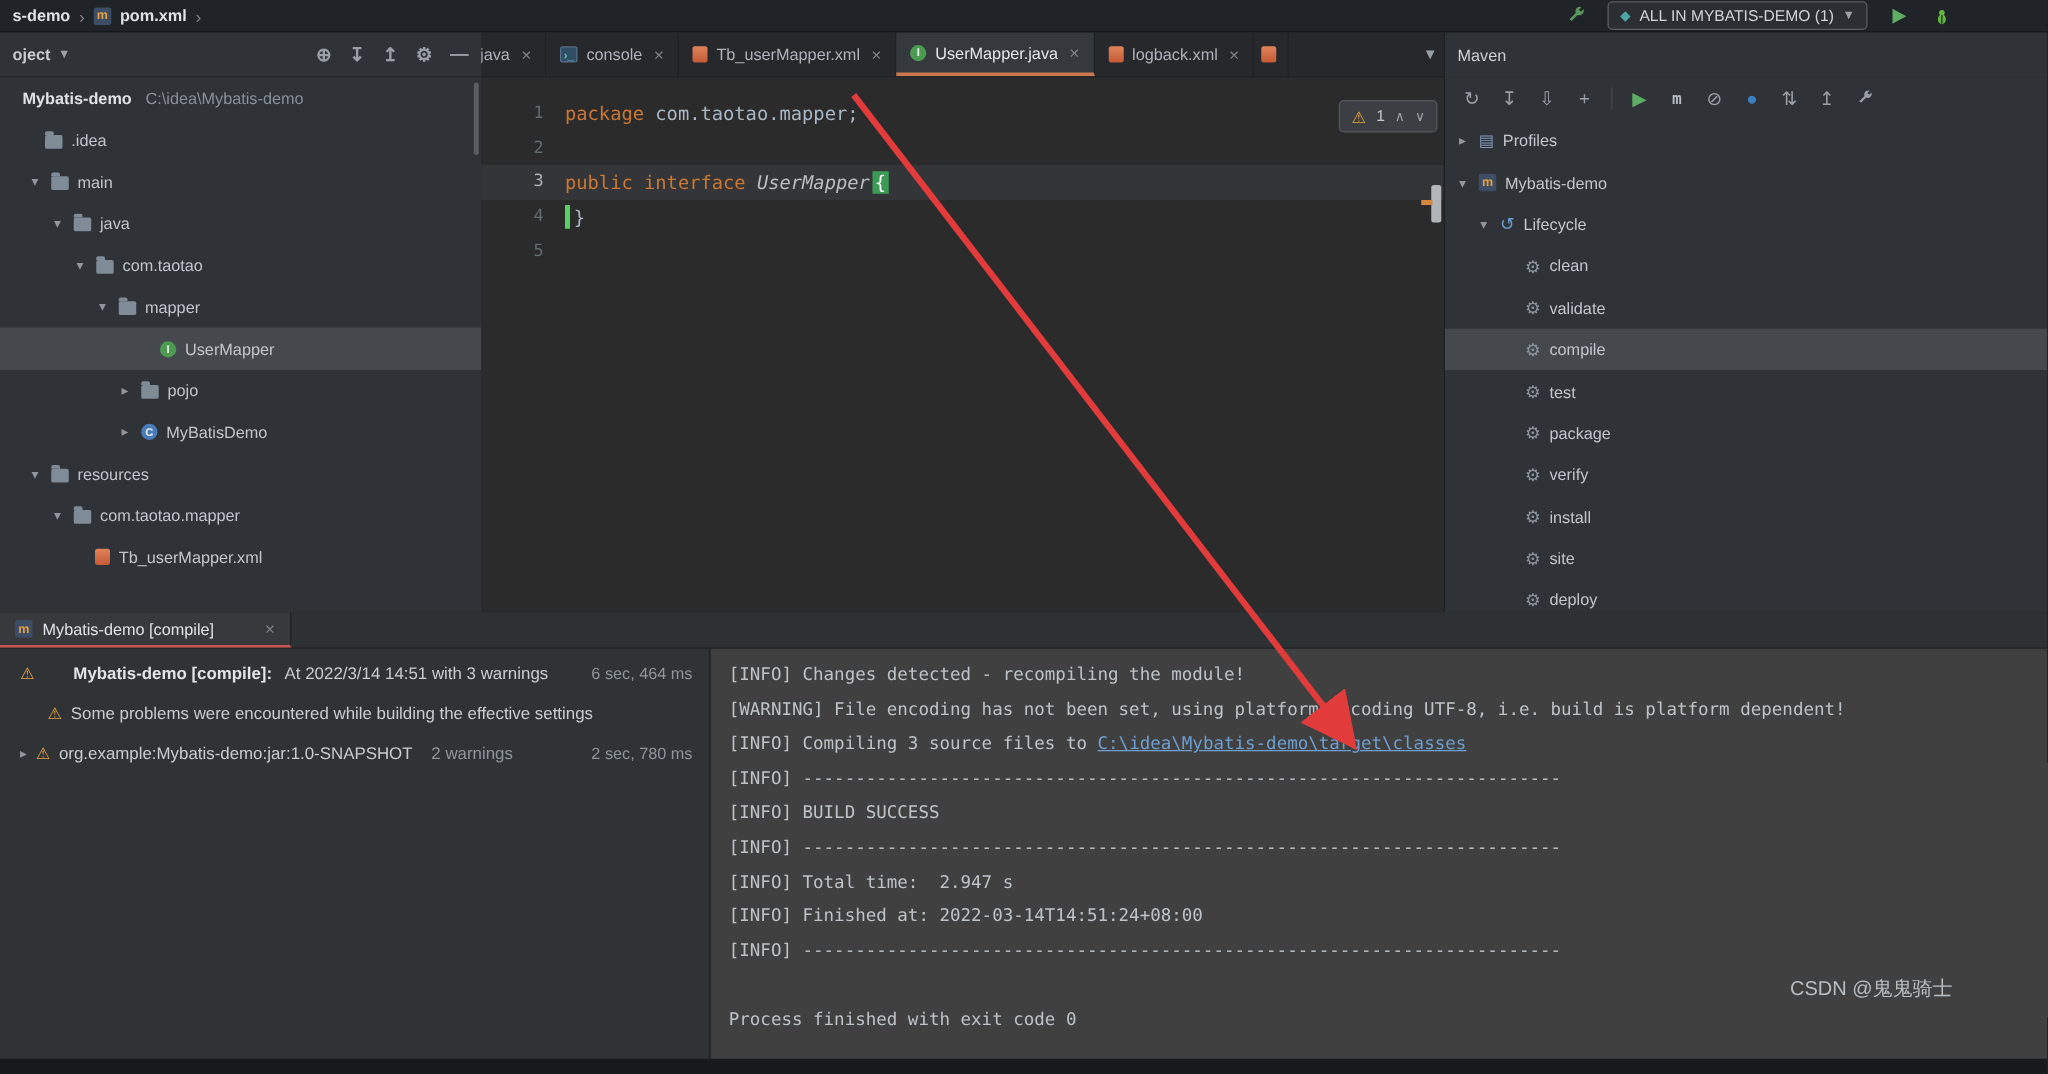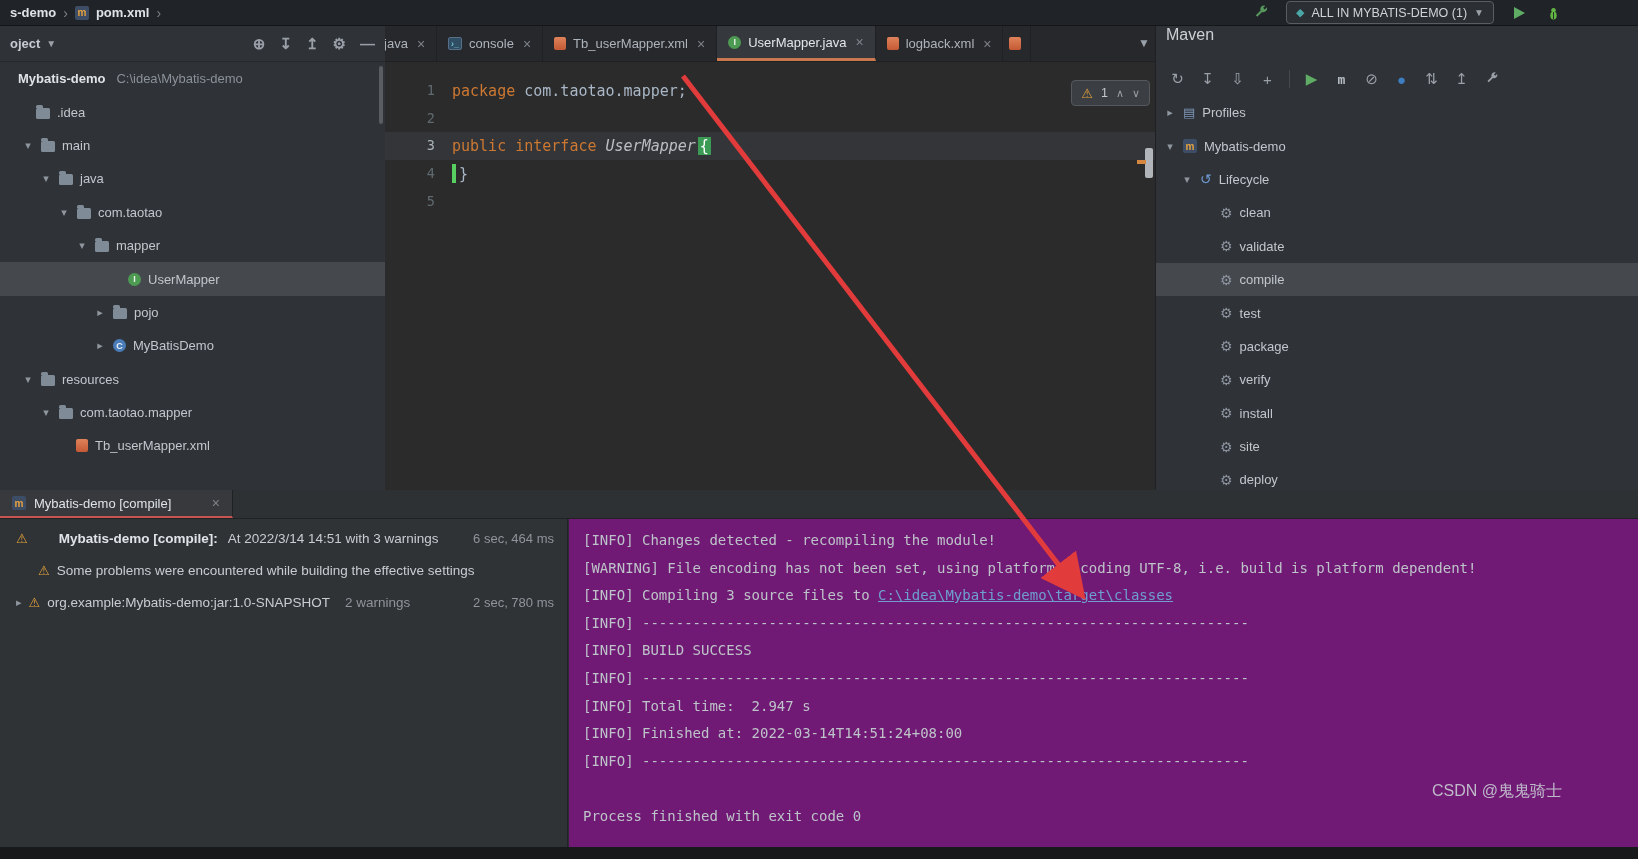--- a/index.html
+++ b/index.html
@@ -20,21 +20,21 @@
   .rc-ico{color:#4ba6a6;font-size:11px;}
   .dd-caret{color:#9aa0a8;font-size:10px;}
   .play-tri{width:0;height:0;border-left:11px solid #5fad65;border-top:6.5px solid transparent;border-bottom:6.5px solid transparent;}
   .icon-btn{display:inline-flex;align-items:center;justify-content:center;width:18px;height:18px;}
 
   
   .project-header{position:absolute;left:0;top:26px;width:385px;height:36px;background:#2f3237;
                   border-bottom:1px solid #26282b;display:flex;align-items:center;padding:0 10px;font-size:13px;color:#c8ccd2;font-weight:bold;}
   .ph-icons{margin-left:auto;display:flex;align-items:center;gap:14px;color:#9aa0a8;font-size:15px;}
   .maven-header{position:absolute;left:1155px;top:26px;width:483px;height:36px;background:#2f3237;
-                border-left:1px solid #1e2023;display:flex;padding:0 10px;font-size:16px;color:#ccd1d6;}
+                border-left:1px solid #1e2023;display:flex;align-items:center;padding:0 10px;font-size:13px;color:#ccd1d6;}
 
   
   .tabbar{position:absolute;left:385px;top:26px;width:770px;height:36px;background:#26282c;border-bottom:1px solid #1e2022;
           display:flex;align-items:stretch;overflow:hidden;}
   .tab{display:flex;align-items:center;gap:7px;padding:0 11px;font-size:13px;color:#aeb4bb;border-right:1px solid #1f2124;white-space:nowrap;}
   .tab.first{margin-left:-30px;}
   .tab.active{background:#35383d;color:#e3e6ea;border-bottom:3px solid #c9784f;}
   .tab .x{color:#7d838a;font-size:14px;margin-left:2px;}
   .tab-chevron{position:absolute;right:5px;top:10px;color:#9aa0a8;font-size:12px;}
   .tab.sliver{width:28px;overflow:hidden;padding:0 6px;}
@@ -102,21 +102,21 @@
           border-right:1px solid #1f2123;border-bottom:2px solid #c75450;font-size:13px;color:#dfe3e8;}
   .bt-tab .x{color:#7d838a;margin-left:auto;font-size:14px;}
   .build-tree{position:absolute;left:0;top:29px;width:568px;height:340px;background:#2f3336;border-right:1px solid #212427;padding-top:3px;overflow:hidden;}
   .brow{position:relative;height:32px;display:flex;align-items:center;gap:7px;font-size:13.5px;color:#c8cdd3;padding-right:110px;white-space:nowrap;overflow:hidden;}
   .brow .bt-title{font-weight:bold;color:#e0e4e8;padding-left:24px;}
   .bt-text{white-space:pre;}
   .bt-badge{color:#8f959c;margin-left:8px;}
   .bt-time{position:absolute;right:13px;color:#8f959c;font-size:13px;}
   .bpl16{padding-left:16px}.bpl38{padding-left:38px}
   .barrow{color:#8f969e;font-size:11px;}
-  .console{position:absolute;left:569px;top:29px;width:1069px;height:340px;background:#701a75;
+  .console{position:absolute;left:569px;top:29px;width:1069px;height:340px;background:#404040;
            font-family:"DejaVu Sans Mono",monospace;font-size:14px;color:#bec3c9;padding:8px 0 0 14px;overflow:hidden;}
   .cline{height:27.6px;line-height:27.6px;white-space:pre;}
   .cline .link{color:#6f9fd0;text-decoration:underline;cursor:pointer;}
   .cline.exit{margin-top:28px;}
 
   
   .arrow-overlay{position:absolute;left:0;top:0;width:1638px;height:859px;pointer-events:none;z-index:50;}
   .watermark{position:absolute;right:76px;bottom:45px;z-index:60;font-size:16px;color:rgba(202,207,213,.88);}
 </style>
 </head>

